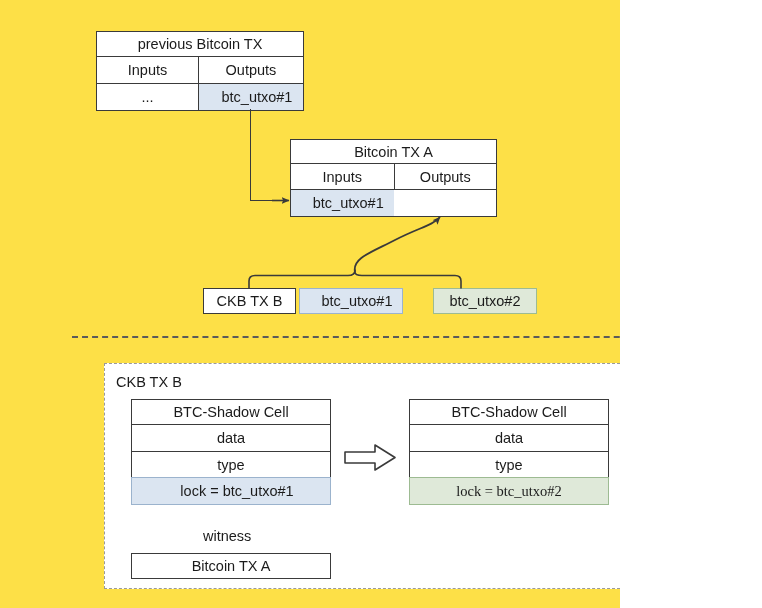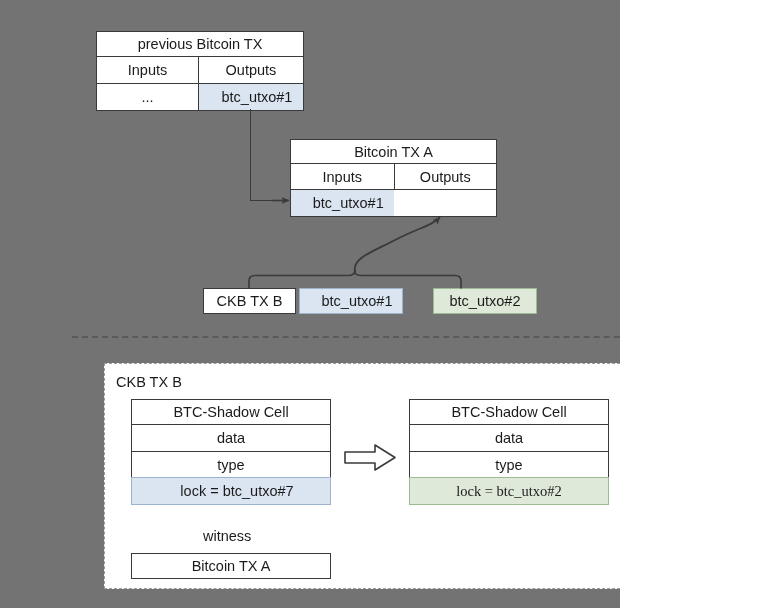--- a/index.html
+++ b/index.html
@@ -9,21 +9,21 @@
     background: #ffffff;
   }
   body {
     font-family: "Liberation Sans", sans-serif;
     -webkit-font-smoothing: antialiased;
   }
   #canvas {
     position: relative;
     width: 620px;
     height: 608px;
-    background: #737373;
+    background: #fde047;
     overflow: hidden;
   }
 
   
   .box {
     position: absolute;
     box-sizing: border-box;
     border: 1.5px solid #3a3a3a;
     background: #ffffff;
     color: #1b1b1b;
@@ -193,21 +193,21 @@
     <div class="trow">
       <div class="tcell" style="width:100%; height:24px;">BTC-Shadow Cell</div>
     </div>
     <div class="trow">
       <div class="tcell" style="width:100%; height:26px;">data</div>
     </div>
     <div class="trow">
       <div class="tcell" style="width:100%; height:26px;">type</div>
     </div>
   </div>
-  <div class="box fill-blue edge-blue" style="left:131px; top:477px; width:200px; height:28px;">lock = btc_utxo#7</div>
+  <div class="box fill-blue edge-blue" style="left:131px; top:477px; width:200px; height:28px;">lock = btc_utxo#1</div>
 
   <div class="tbl" style="left:409px; top:399px; width:200px;">
     <div class="trow">
       <div class="tcell" style="width:100%; height:24px;">BTC-Shadow Cell</div>
     </div>
     <div class="trow">
       <div class="tcell" style="width:100%; height:26px;">data</div>
     </div>
     <div class="trow">
       <div class="tcell" style="width:100%; height:26px;">type</div>

